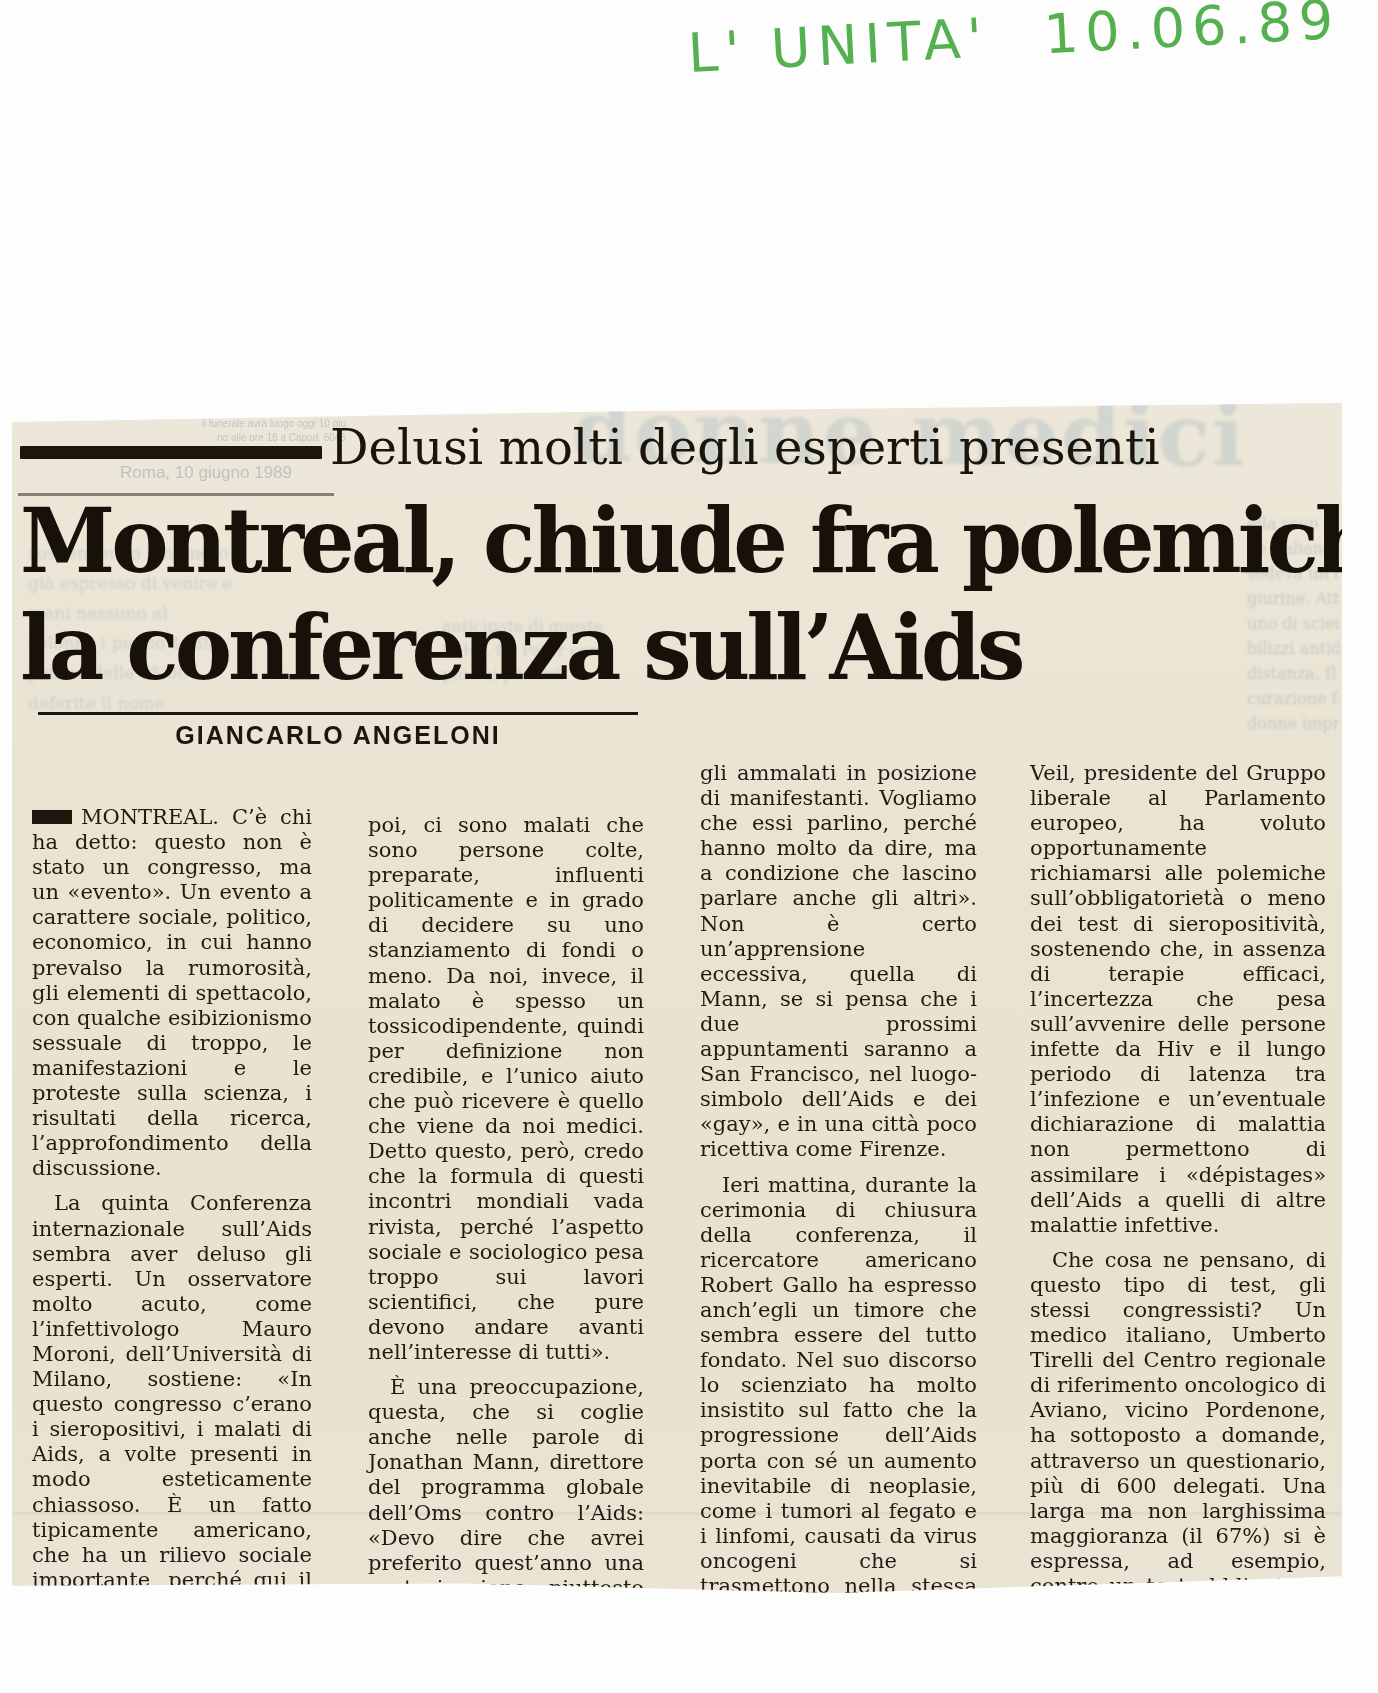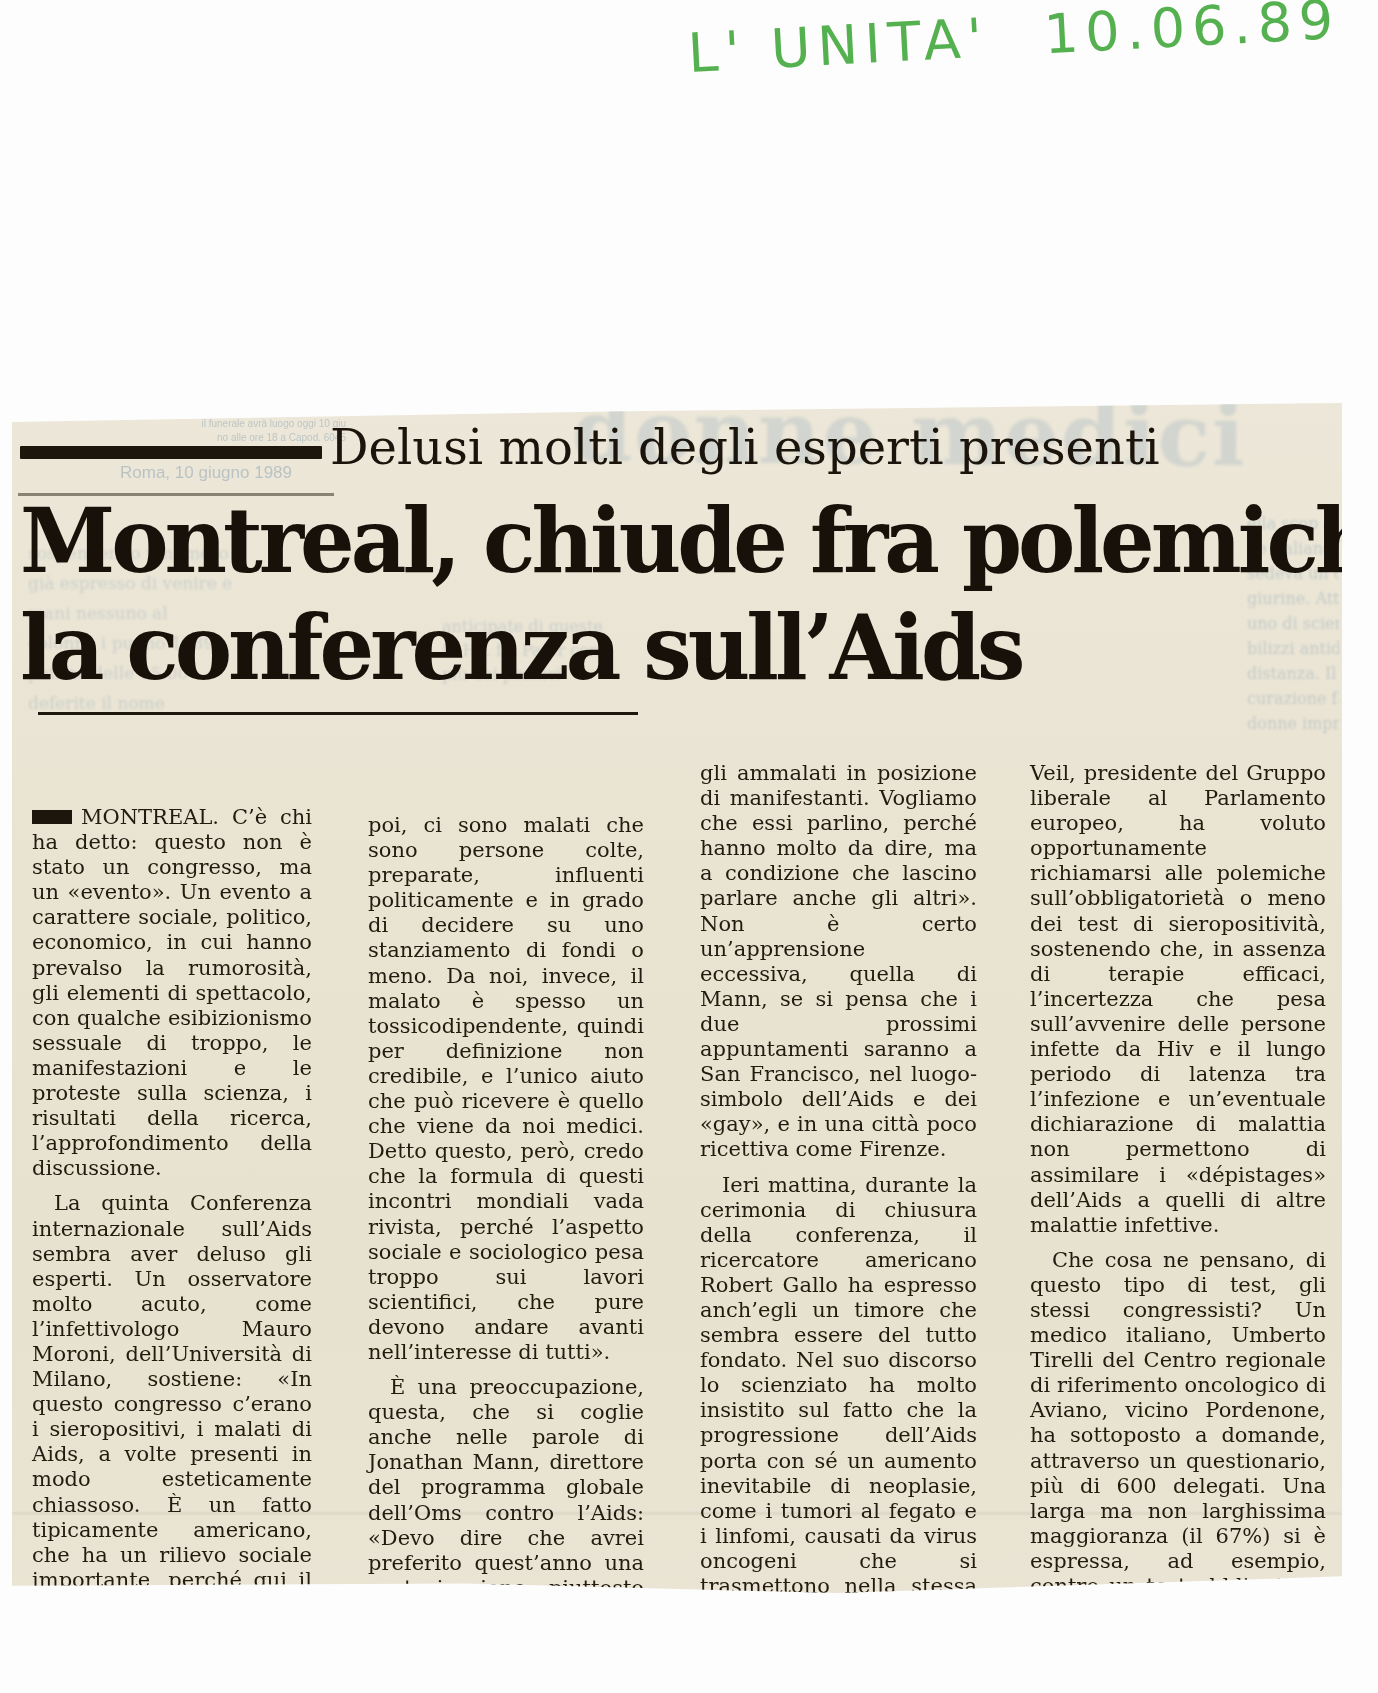--- a/index.html
+++ b/index.html
@@ -168,20 +168,21 @@
 
   <div class="kicker">Delusi molti degli esperti presenti</div>
 
   <h1 class="headline">
     <span>Montreal, chiude fra polemiche</span>
     <span>la conferenza sull’Aids</span>
   </h1>
 
   <div class="byline">
     <div class="rule"></div>
+    <div class="author">GIANCARLO ANGELONI</div>
   </div>
 
   <div class="col col-1" lang="it">
     <p><span class="lead-marker"></span><span>MONTREAL. C’è chi ha detto: questo non è stato un congresso, ma un «evento». Un evento a carattere sociale, politico, economico, in cui hanno prevalso la rumorosità, gli elementi di spettacolo, con qualche esibizionismo sessuale di troppo, le manifestazioni e le proteste sulla scienza, i risultati della ricerca, l’approfondimento della discussione.</span></p>
     <p class="indent">La quinta Conferenza internazionale sull’Aids sembra aver deluso gli esperti. Un osservatore molto acuto, come l’infettivologo Mauro Moroni, dell’Università di Milano, sostiene: «In questo congresso c’erano i sieropositivi, i malati di Aids, a volte presenti in modo esteticamente chiassoso. È un fatto tipicamente americano, che ha un rilievo sociale importante, perché qui il malato ha superato la vergogna, si mostra e vuole partecipare. Nella società nordamericana,</p>
   </div>
   <div class="col col-2" lang="it">
     <p>poi, ci sono malati che sono persone colte, preparate, influenti politicamente e in grado di decidere su uno stanziamento di fondi o meno. Da noi, invece, il malato è spesso un tossicodipendente, quindi per definizione non credibile, e l’unico aiuto che può ricevere è quello che viene da noi medici. Detto questo, però, credo che la formula di questi incontri mondiali vada rivista, perché l’aspetto sociale e sociologico pesa troppo sui lavori scientifici, che pure devono andare avanti nell’interesse di tutti».</p>
     <p class="indent">È una preoccupazione, questa, che si coglie anche nelle parole di Jonathan Mann, direttore del programma globale dell’Oms contro l’Aids: «Devo dire che avrei preferito quest’anno una partecipazione, piuttosto che una dimostrazione. È una tappa che bisogna superare, perché è uno stereotipo considerare</p>
   </div>

